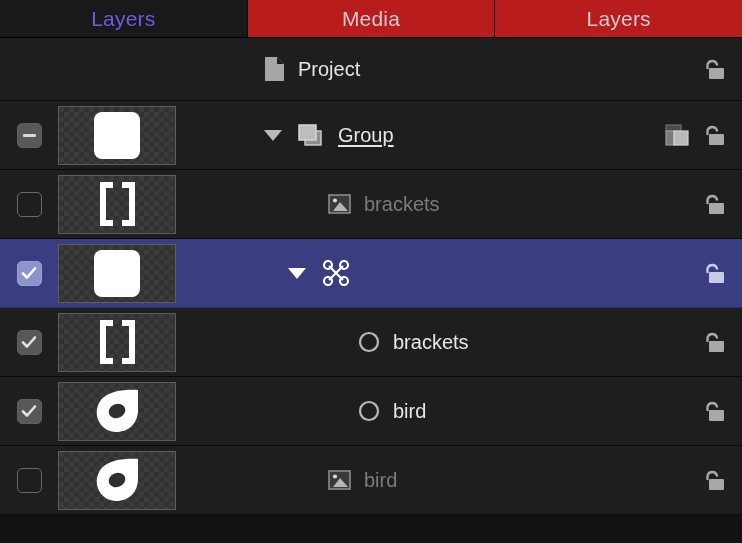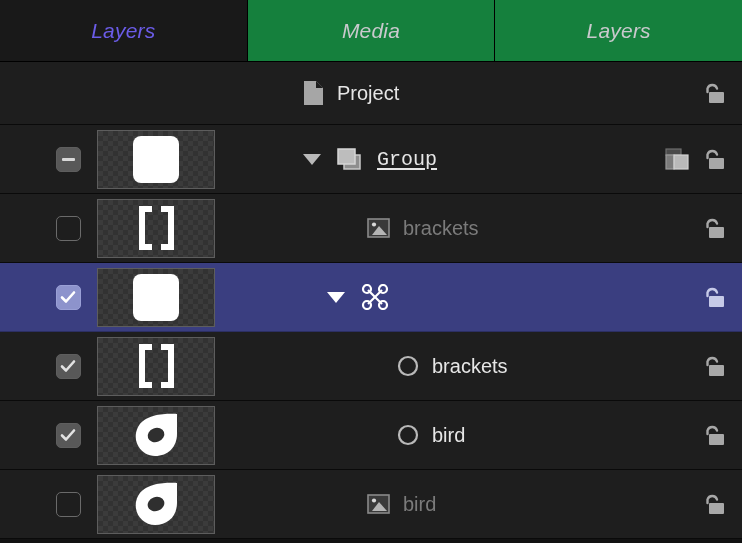--- a/index.html
+++ b/index.html
@@ -11,35 +11,34 @@
     width: 742px;
     height: 543px;
     font-family: "Liberation Sans", sans-serif;
     -webkit-font-smoothing: antialiased;
     overflow: hidden;
   }
 
   
   .tabbar {
     display: flex;
-    height: 62px;
+    height: 38px;
     background: #101010;
     border-bottom: 1px solid #000;
     box-sizing: border-box;
-    font-style: italic;
   }
   .tab {
     flex: 1 1 0;
     display: flex;
     align-items: center;
     justify-content: center;
     font-size: 21px;
     letter-spacing: 0.2px;
     color: #c9c9cd;
-    background: #15803d;
+    background: #b91c1c;
     border-right: 1px solid #000;
     box-sizing: border-box;
     cursor: default;
   }
   .tab:last-child { border-right: none; }
   .tab.selected {
     background: #191919;
     color: #6b5ce7;
   }
 
@@ -48,21 +47,20 @@
     background: #1c1c1c;
   }
   .row {
     position: relative;
     height: 69px;
     display: flex;
     align-items: center;
     border-bottom: 1px solid #0a0a0a;
     box-sizing: border-box;
     background: #1e1e1e;
-    padding-left: 39px;
   }
   .row.project {
     background: #1e1e1e;
     height: 63px;
   }
   .row.selected {
     background: #3a3e80;
     border-bottom: 1px solid #2c2f63;
   }
 
@@ -248,21 +246,21 @@
         <div class="checkbox mixed">
           <div class="dash"></div>
         </div>
       </div>
       <div class="thumb-cell">
         <div class="thumb">
           <div class="sq-shape"></div>
         </div>
       </div>
       <div class="name-cell">
-        <div class="ind-row" style="margin-left: 82px; font-family: Liberation Mono, monospace;">
+        <div class="ind-row" style="margin-left: 82px;">
           <div class="twisty" style="margin-right: 16px;"></div>
           <span class="kind-icon" style="margin-right: 13px;">
             <svg width="27" height="24" viewBox="0 0 27 24">
               <rect x="7" y="8" width="16" height="14" fill="#8e8e8e" stroke="#c9c9c9" stroke-width="1.5"></rect>
               <rect x="1" y="2" width="17" height="15" fill="#bdbdbd" stroke="#d6d6d6" stroke-width="1.5"></rect>
             </svg>
           </span>
           <span class="lbl ul">Group</span>
         </div>
       </div>

